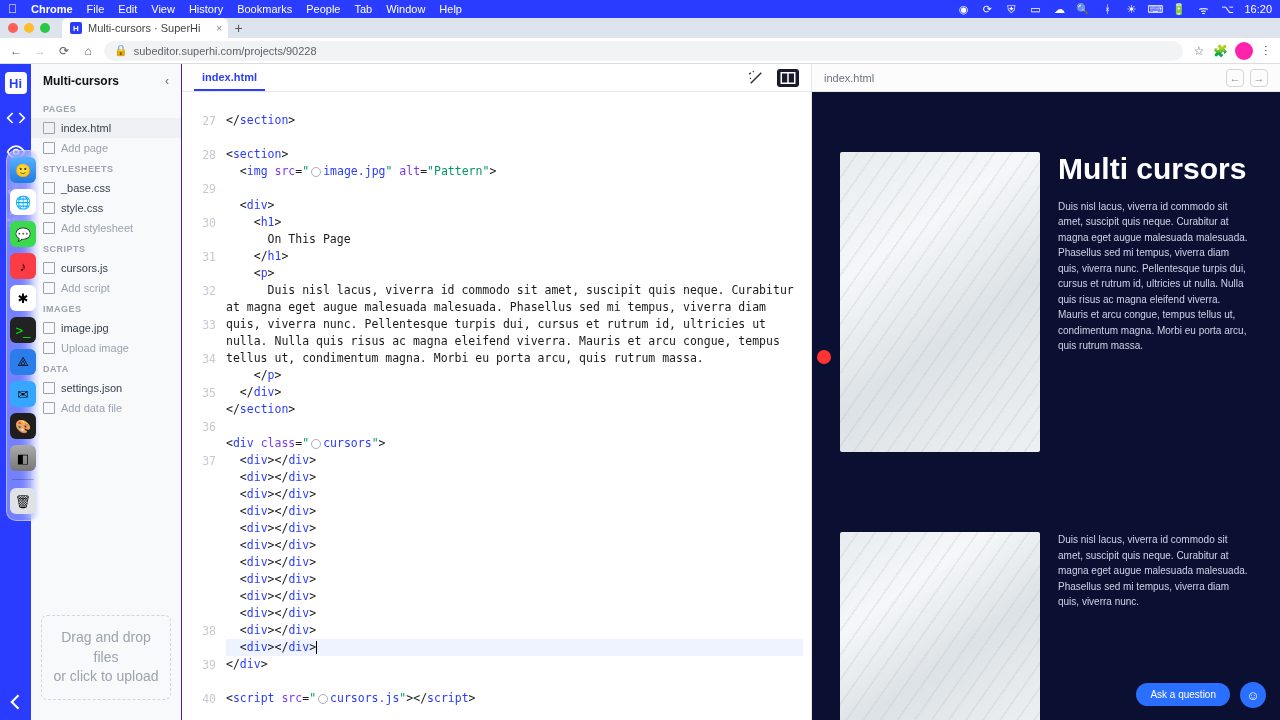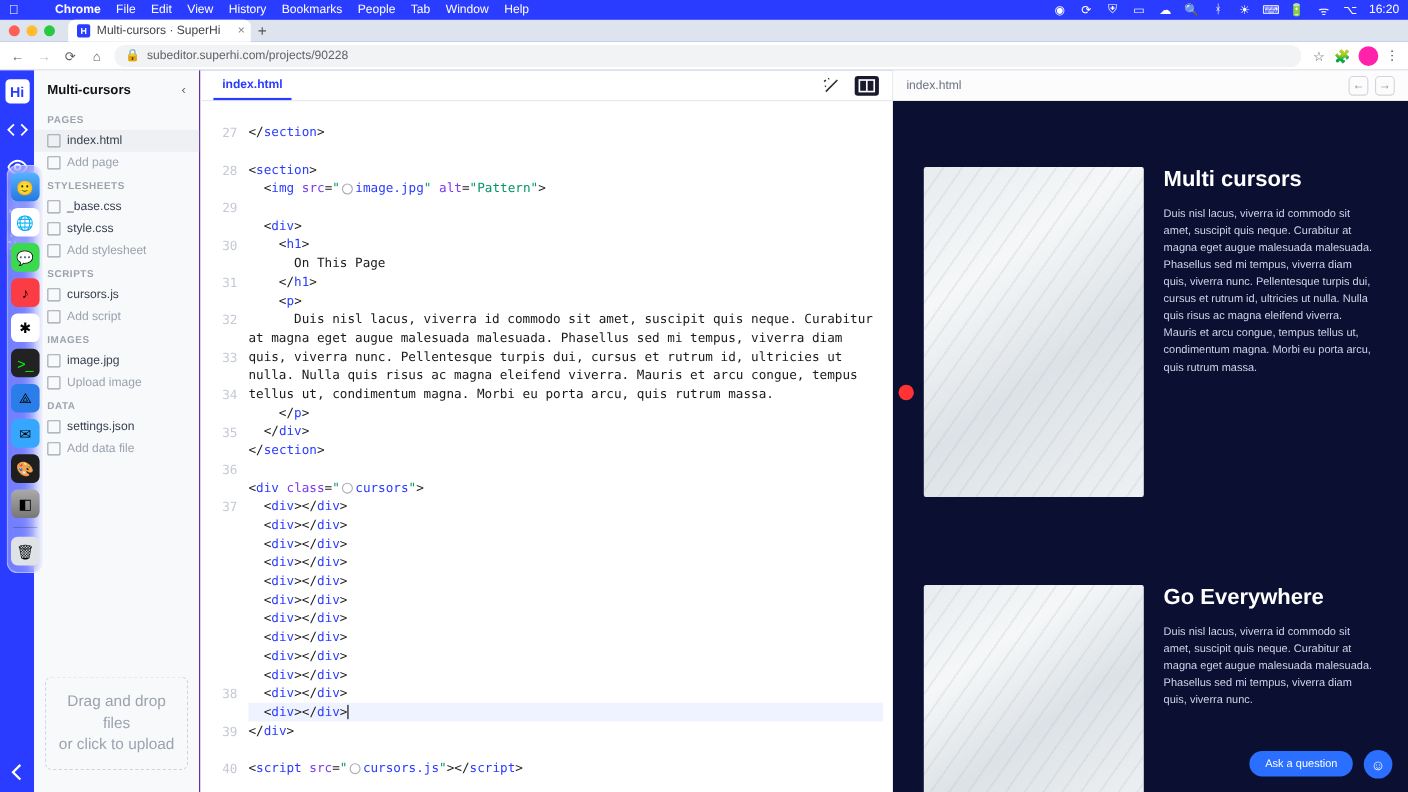--- a/index.html
+++ b/index.html
@@ -3,21 +3,21 @@
 <meta charset="utf-8">
 <style>
 * { margin: 0; padding: 0; box-sizing: border-box; }
 body { font-family: -apple-system, BlinkMacSystemFont, 'Segoe UI', sans-serif; background: #2a3cff; width: 1280px; height: 720px; overflow: hidden; font-size: 12px; }
 
 
 .menubar { height: 18px; background: #2a3cff; display: flex; align-items: center; padding: 0 8px; color: white; font-size: 11px; }
 .menubar-left { display: flex; align-items: center; gap: 14px; }
 .menubar-right { display: flex; align-items: center; gap: 10px; margin-left: auto; }
 .menubar .apple { font-size: 12px; }
-.menubar .bold { font-weight: 600; margin-left: 19px; }
+.menubar .bold { font-weight: 600; }
 .menubar-icon { width: 14px; height: 14px; display: inline-flex; align-items: center; justify-content: center; }
 
 
 .chrome-tabs { height: 20px; background: #dde4ee; display: flex; align-items: center; padding: 0 8px; }
 .traffic { display: flex; gap: 6px; margin-right: 12px; }
 .traffic span { width: 10px; height: 10px; border-radius: 50%; }
 .tr-red { background: #ff5f57; }
 .tr-yellow { background: #febc2e; }
 .tr-green { background: #28c840; }
 .tab { background: #fff; height: 20px; border-radius: 6px 6px 0 0; display: flex; align-items: center; padding: 0 28px 0 8px; font-size: 11px; color: #444; position: relative; }
@@ -76,21 +76,21 @@
 .preview-wrap { width: 469px; display: flex; flex-direction: column; border-left: 1px solid #e5e7eb; }
 .pv-header { height: 28px; display: flex; align-items: center; padding: 0 12px; border-bottom: 1px solid #e5e7eb; background: #fcfcfd; }
 .pv-title { font-size: 11px; color: #6b7280; }
 .pv-nav { margin-left: auto; display: flex; gap: 6px; }
 .pv-btn { width: 18px; height: 18px; border: 1px solid #d1d5db; border-radius: 4px; display: flex; align-items: center; justify-content: center; color: #888; font-size: 11px; }
 .preview { flex: 1; background: #0b1033; overflow: auto; padding: 60px 28px 30px; position: relative; }
 .pv-section { display: flex; gap: 18px; margin-bottom: 80px; }
 .pv-img { width: 200px; height: 300px; background: linear-gradient(145deg, #e8ecef 0%, #f5f7f8 30%, #dde2e6 60%, #eef1f3 100%); border-radius: 2px; position: relative; overflow: hidden; }
 .pv-img::before { content:''; position:absolute; inset:0; background: repeating-linear-gradient(125deg, rgba(160,170,180,.15) 0 2px, transparent 2px 14px);}
 .pv-text { flex: 1; color: white; }
-.pv-text h1 { font-size: 20px; font-weight: 700; line-height: 1.15; margin-bottom: 12px; }
+.pv-text h1 { font-size: 30px; font-weight: 700; line-height: 1.15; margin-bottom: 12px; }
 .pv-text p { font-size: 10px; line-height: 1.55; color: #cfd3e6; }
 .red-dot { position: absolute; width: 14px; height: 14px; background: #ff3333; border-radius: 50%; }
 .chat-pill { position: absolute; bottom: 14px; right: 50px; background: #2a6fff; color: white; font-size: 10px; padding: 6px 14px; border-radius: 14px; display: flex; align-items: center; gap: 6px; }
 .chat-face { position: absolute; bottom: 12px; right: 14px; width: 26px; height: 26px; background: #2a6fff; border-radius: 50%; display: flex; align-items: center; justify-content: center; color: white; font-size: 13px; }
 
 
 .dock { position: fixed; left: 6px; top: 150px; width: 34px; background: rgba(255,255,255,.35); backdrop-filter: blur(6px); border-radius: 10px; padding: 6px 4px; display: flex; flex-direction: column; gap: 6px; align-items: center; border:1px solid rgba(255,255,255,.4);}
 .dock-item { width: 26px; height: 26px; border-radius: 6px; display: flex; align-items: center; justify-content: center; font-size: 13px; }
 .d-finder { background: linear-gradient(#55b2ff,#2279e0); }
 .d-chrome { background: #fff; }
@@ -380,21 +380,20 @@
         <div class="pv-img"></div>
         <div class="pv-text">
           <h1>Multi cursors</h1>
           <p>Duis nisl lacus, viverra id commodo sit amet, suscipit quis neque. Curabitur at magna eget augue malesuada malesuada. Phasellus sed mi tempus, viverra diam quis, viverra nunc. Pellentesque turpis dui, cursus et rutrum id, ultricies ut nulla. Nulla quis risus ac magna eleifend viverra. Mauris et arcu congue, tempus tellus ut, condimentum magna. Morbi eu porta arcu, quis rutrum massa.</p>
         </div>
       </div>
 
       <div class="pv-section">
         <div class="pv-img" style="height:200px"></div>
         <div class="pv-text">
-          <h1>Go Everywhere</h1>
           <p>Duis nisl lacus, viverra id commodo sit amet, suscipit quis neque. Curabitur at magna eget augue malesuada malesuada. Phasellus sed mi tempus, viverra diam quis, viverra nunc.</p>
         </div>
       </div>
 
       <div class="chat-pill">
         <span>Ask a question</span>
       </div>
       <div class="chat-face">☺</div>
     </div>
   </div>

